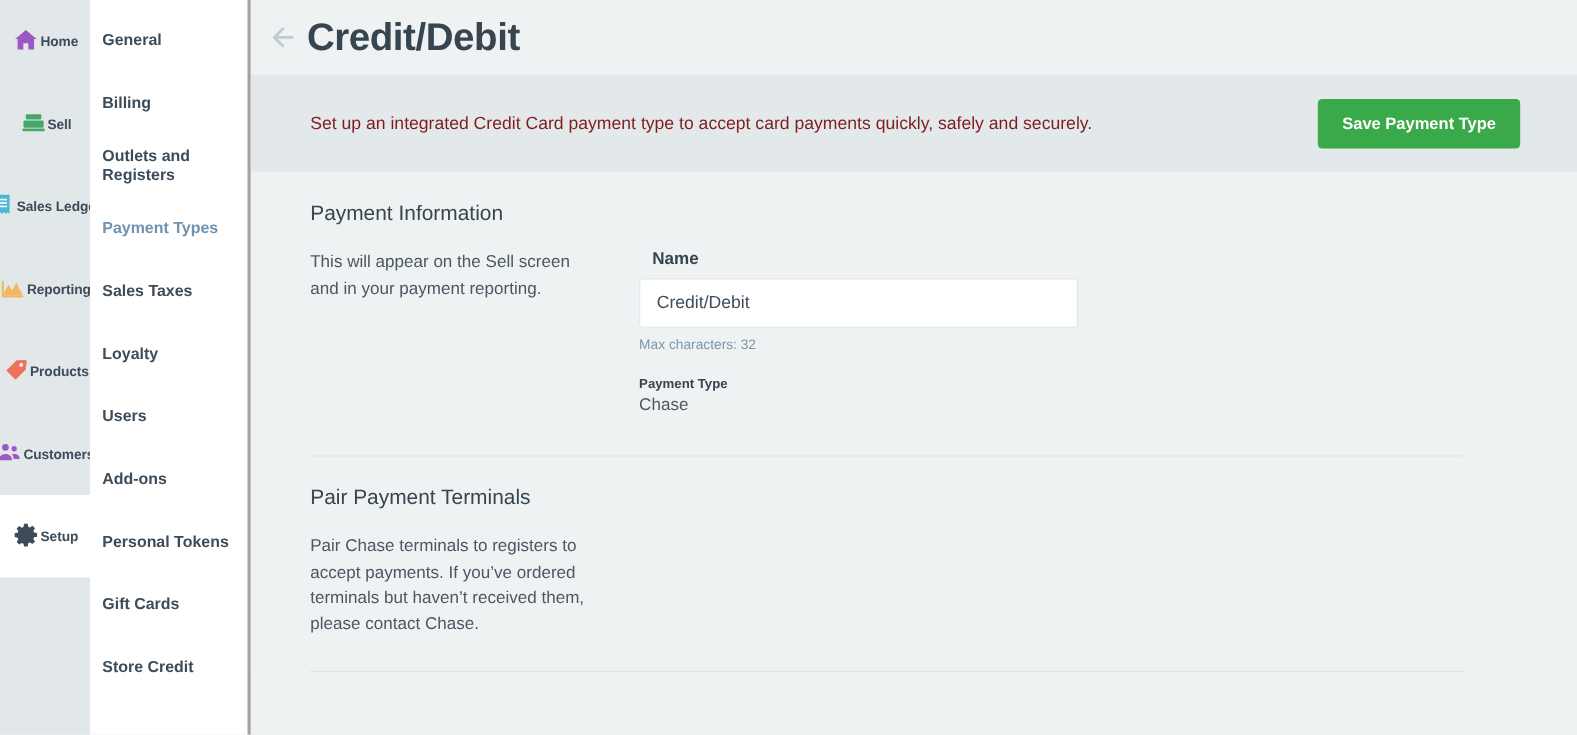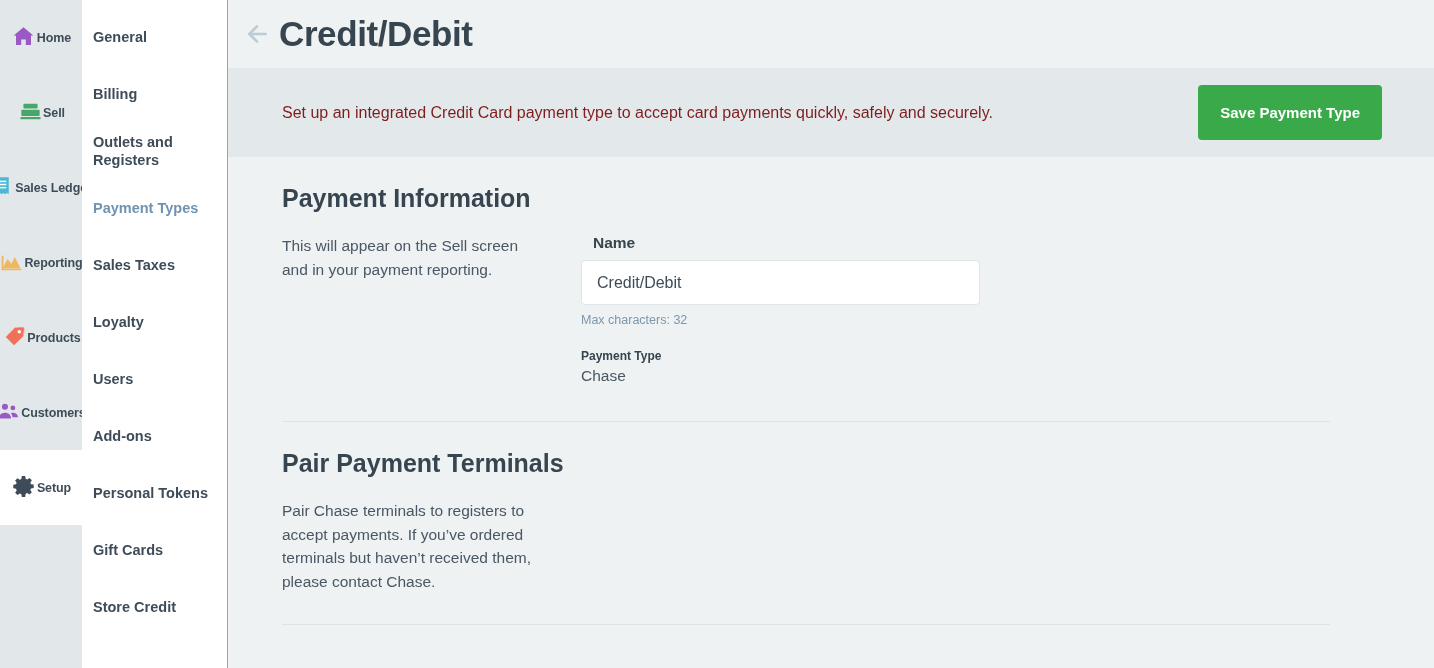--- a/index.html
+++ b/index.html
@@ -49,21 +49,21 @@
     letter-spacing: -0.1px;
     white-space: nowrap;
   }
 
   
   #secondary-nav {
     width: 146px;
     flex: 0 0 146px;
     height: 668px;
     background: #ffffff;
-    border-right: 1px solid #a3a3a3;
+    border-right: 3px solid #a3a3a3;
     padding-top: 9px;
     overflow: hidden;
     position: relative;
   }
   .snav-item {
     padding: 0 0 0 11px;
     height: 57px;
     display: flex;
     align-items: center;
     font-size: 14.5px;
@@ -121,38 +121,38 @@
     color: #7f1d1d;
   }
   #save-button {
     background: #3aa94a;
     color: #ffffff;
     font-size: 15px;
     font-weight: bold;
     border: none;
     border-radius: 4px;
     padding: 0 22px;
-    height: 55px;
+    height: 45px;
     cursor: pointer;
     font-family: "Liberation Sans", sans-serif;
     white-space: nowrap;
   }
 
   
   #content {
     padding: 0 0 0 54px;
     background: #eef2f3;
   }
   .section {
     position: relative;
     padding-right: 52px;
   }
   .section-title {
-    font-size: 25px;
-    font-weight: bold;
+    font-size: 19px;
+    font-weight: normal;
     color: #36454f;
     padding-top: 27px;
   }
   .section-body {
     display: flex;
     padding-top: 21px;
     gap: 24px;
   }
   .section-desc {
     width: 252px;

